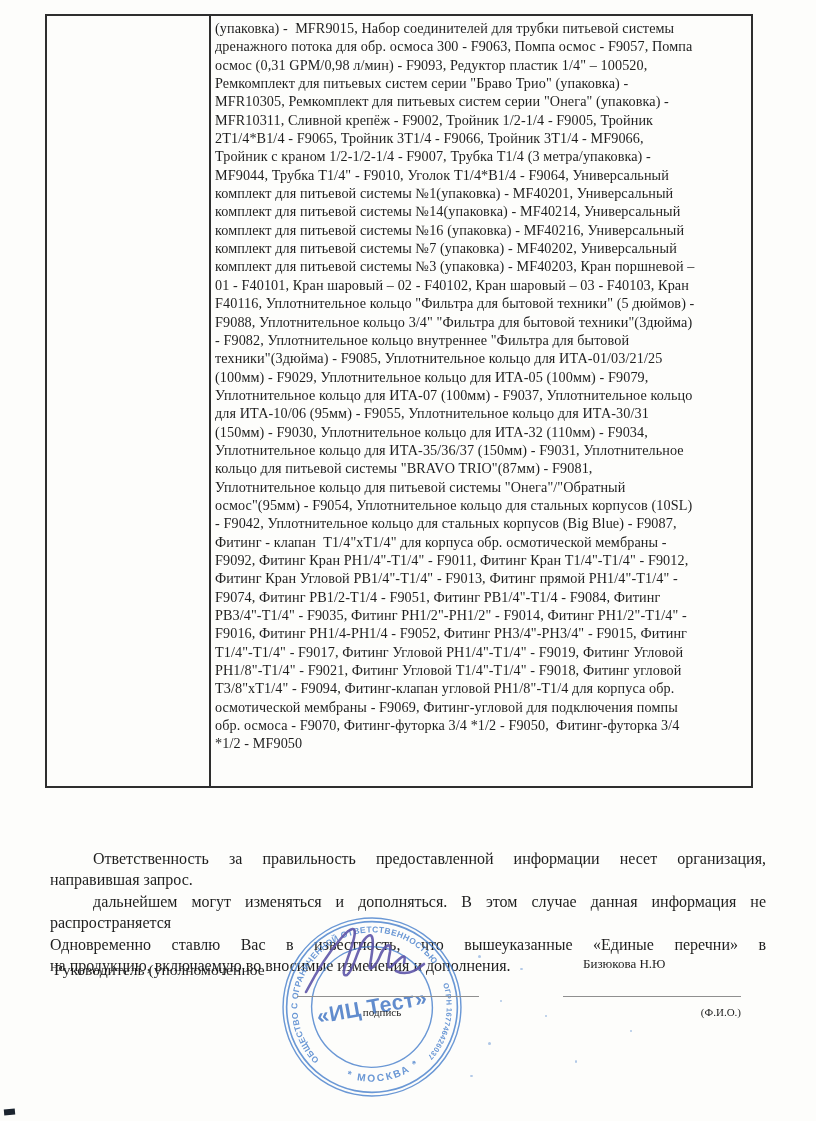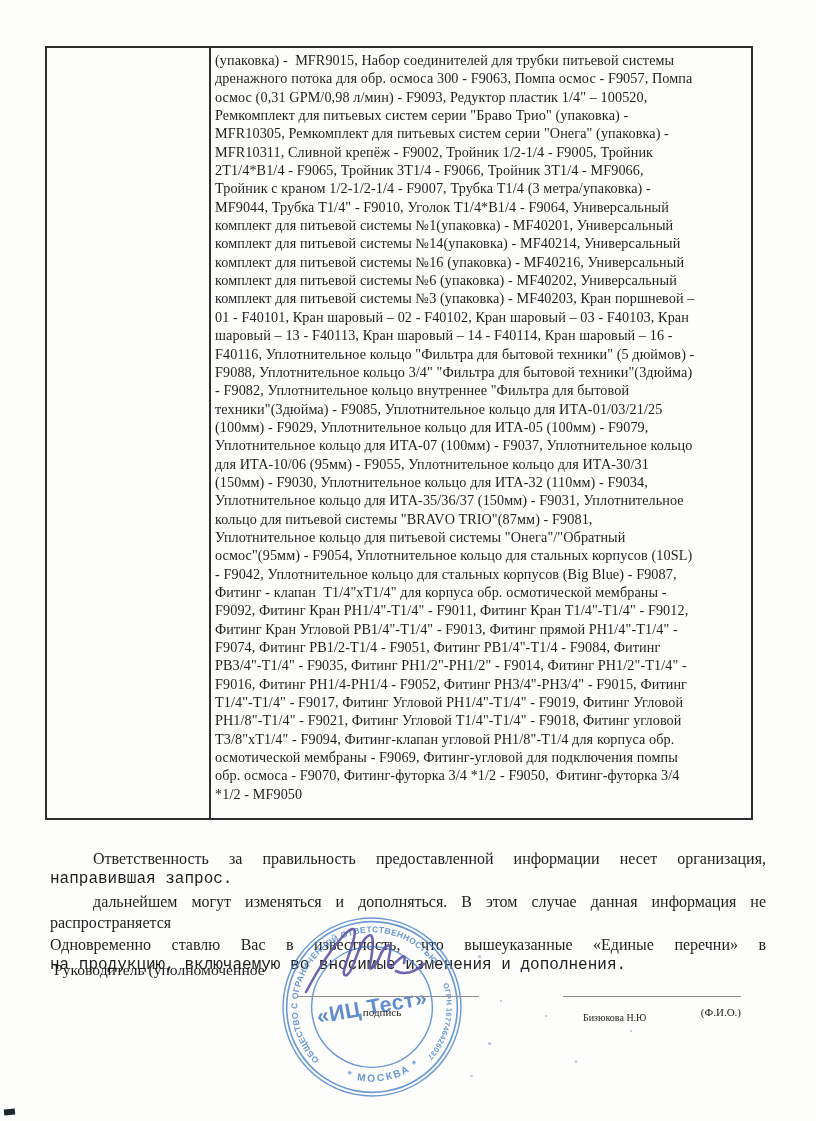--- a/index.html
+++ b/index.html
@@ -3,42 +3,42 @@
 <meta charset="utf-8">
 <style>
   html,body { margin:0; padding:0; background:#e8e8e8; }
   .page {
     position:relative; width:816px; height:1121px; margin:0 auto;
     background:#fdfdfb; overflow:hidden;
     font-family:"Liberation Serif", serif; color:#1e1e1e;
   }
   
   .doc-table {
-    position:absolute; left:45px; top:46px; width:708px; height:774px;
+    position:absolute; left:45px; top:14px; width:708px; height:774px;
     border:2px solid #2e2e2e; box-sizing:border-box;
   }
   .col-divider {
     position:absolute; left:162px; top:0; bottom:0; width:0;
     border-left:2px solid #2e2e2e;
   }
   .cell-products {
     position:absolute; left:168px; top:3px; right:4px; bottom:2px;
     font-size:14.2px; line-height:18.35px; letter-spacing:0.1px;
   }
   .cline { white-space:pre; }
   
   .para { position:absolute; left:50px; width:716px; font-size:16px; line-height:21.4px; }
   .para .pline { text-align:justify; text-align-last:justify; white-space:normal; }
   .para .pline:first-child { text-indent:43px; }
-  .para .pline:last-child { text-align-last:left;font-family:Liberation Mono, monospace; }
+  .para .pline:last-child { text-align-last:left; }
   #para1 { top:848px; }
   #para2 { top:891px; }
   
   .sig-role { position:absolute; left:54px; top:958px; width:250px; font-size:15.6px; line-height:23.5px; }
-  .sig-name { position:absolute; left:583px; top:1012px; font-size:10px; }
+  .sig-name { position:absolute; left:583px; top:956px; font-size:13px; }
   .sig-line { position:absolute; top:996px; border-top:1.4px solid #8f8f8f; height:0; }
   #sig-line-left  { left:297px; width:182px; z-index:5; }
   #sig-line-right { left:563px; width:178px; }
   .sig-caption { position:absolute; top:1006px; font-size:11px; text-align:center; z-index:6; }
   #caption-podpis { left:322px; width:120px; }
   #caption-fio    { left:563px; width:178px;text-align:right; }
   
   .stamp { position:absolute; left:280px; top:915px; width:184px; height:184px; z-index:2; opacity:.82; }
   .hand-sign { position:absolute; left:288px; top:908px; width:180px; height:100px; z-index:7; }
   .speck { position:absolute; border-radius:50%; background:#4b82cd; opacity:.45; z-index:1; }
@@ -59,24 +59,23 @@
         <div class="cline">осмос (0,31 GPM/0,98 л/мин) - F9093, Редуктор пластик 1/4" – 100520,</div>
         <div class="cline">Ремкомплект для питьевых систем серии "Браво Трио" (упаковка) -</div>
         <div class="cline">MFR10305, Ремкомплект для питьевых систем серии "Онега" (упаковка) -</div>
         <div class="cline">MFR10311, Сливной крепёж - F9002, Тройник 1/2-1/4 - F9005, Тройник</div>
         <div class="cline">2Т1/4*В1/4 - F9065, Тройник 3Т1/4 - F9066, Тройник 3Т1/4 - MF9066,</div>
         <div class="cline">Тройник с краном 1/2-1/2-1/4 - F9007, Трубка Т1/4 (3 метра/упаковка) -</div>
         <div class="cline">MF9044, Трубка Т1/4" - F9010, Уголок Т1/4*В1/4 - F9064, Универсальный</div>
         <div class="cline">комплект для питьевой системы №1(упаковка) - MF40201, Универсальный</div>
         <div class="cline">комплект для питьевой системы №14(упаковка) - MF40214, Универсальный</div>
         <div class="cline">комплект для питьевой системы №16 (упаковка) - MF40216, Универсальный</div>
-        <div class="cline">комплект для питьевой системы №6 (упаковка) - MF40202, Универсальный</div>
+        <div class="cline">комплект для питьевой системы №7 (упаковка) - MF40202, Универсальный</div>
         <div class="cline">комплект для питьевой системы №3 (упаковка) - MF40203, Кран поршневой –</div>
         <div class="cline">01 - F40101, Кран шаровый – 02 - F40102, Кран шаровый – 03 - F40103, Кран</div>
-        <div class="cline">шаровый – 13 - F40113, Кран шаровый – 14 - F40114, Кран шаровый – 16 -</div>
         <div class="cline">F40116, Уплотнительное кольцо "Фильтра для бытовой техники" (5 дюймов) -</div>
         <div class="cline">F9088, Уплотнительное кольцо 3/4" "Фильтра для бытовой техники"(3дюйма)</div>
         <div class="cline">- F9082, Уплотнительное кольцо внутреннее "Фильтра для бытовой</div>
         <div class="cline">техники"(3дюйма) - F9085, Уплотнительное кольцо для ИТА-01/03/21/25</div>
         <div class="cline">(100мм) - F9029, Уплотнительное кольцо для ИТА-05 (100мм) - F9079,</div>
         <div class="cline">Уплотнительное кольцо для ИТА-07 (100мм) - F9037, Уплотнительное кольцо</div>
         <div class="cline">для ИТА-10/06 (95мм) - F9055, Уплотнительное кольцо для ИТА-30/31</div>
         <div class="cline">(150мм) - F9030, Уплотнительное кольцо для ИТА-32 (110мм) - F9034,</div>
         <div class="cline">Уплотнительное кольцо для ИТА-35/36/37 (150мм) - F9031, Уплотнительное</div>
         <div class="cline">кольцо для питьевой системы "BRAVO TRIO"(87мм) - F9081,</div>

